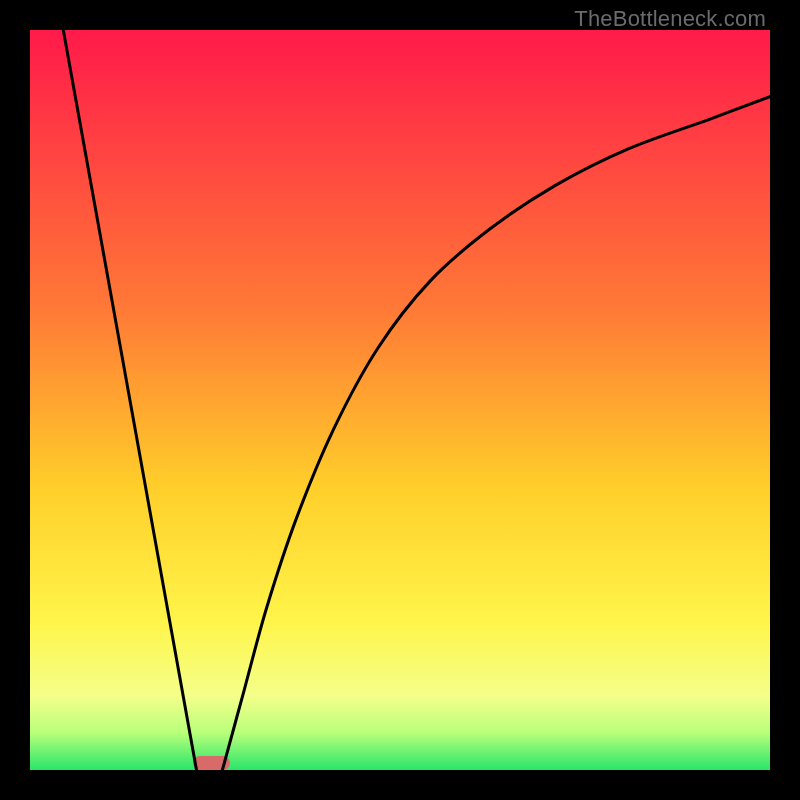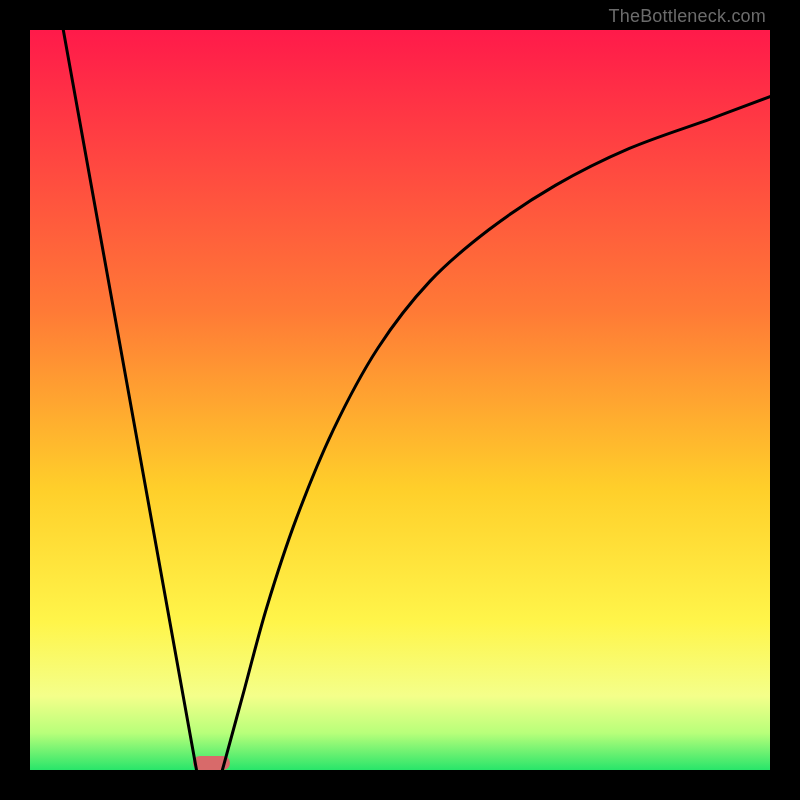--- a/index.html
+++ b/index.html
@@ -37,21 +37,21 @@
     position: absolute;
     background: #d86a6a;
     border-radius: 7px;
     height: 14px;
   }
   .watermark {
     position: absolute;
     top: 6px;
     right: 34px;
     font-family: Arial, Helvetica, sans-serif;
-    font-size: 18px;
+    font-size: 22px;
     color: #6b6b6b;
     font-weight: 500;
     letter-spacing: 0.2px;
   }
   svg.curve {
     position: absolute;
     left: 0;
     top: 0;
     width: 740px;
     height: 740px;

